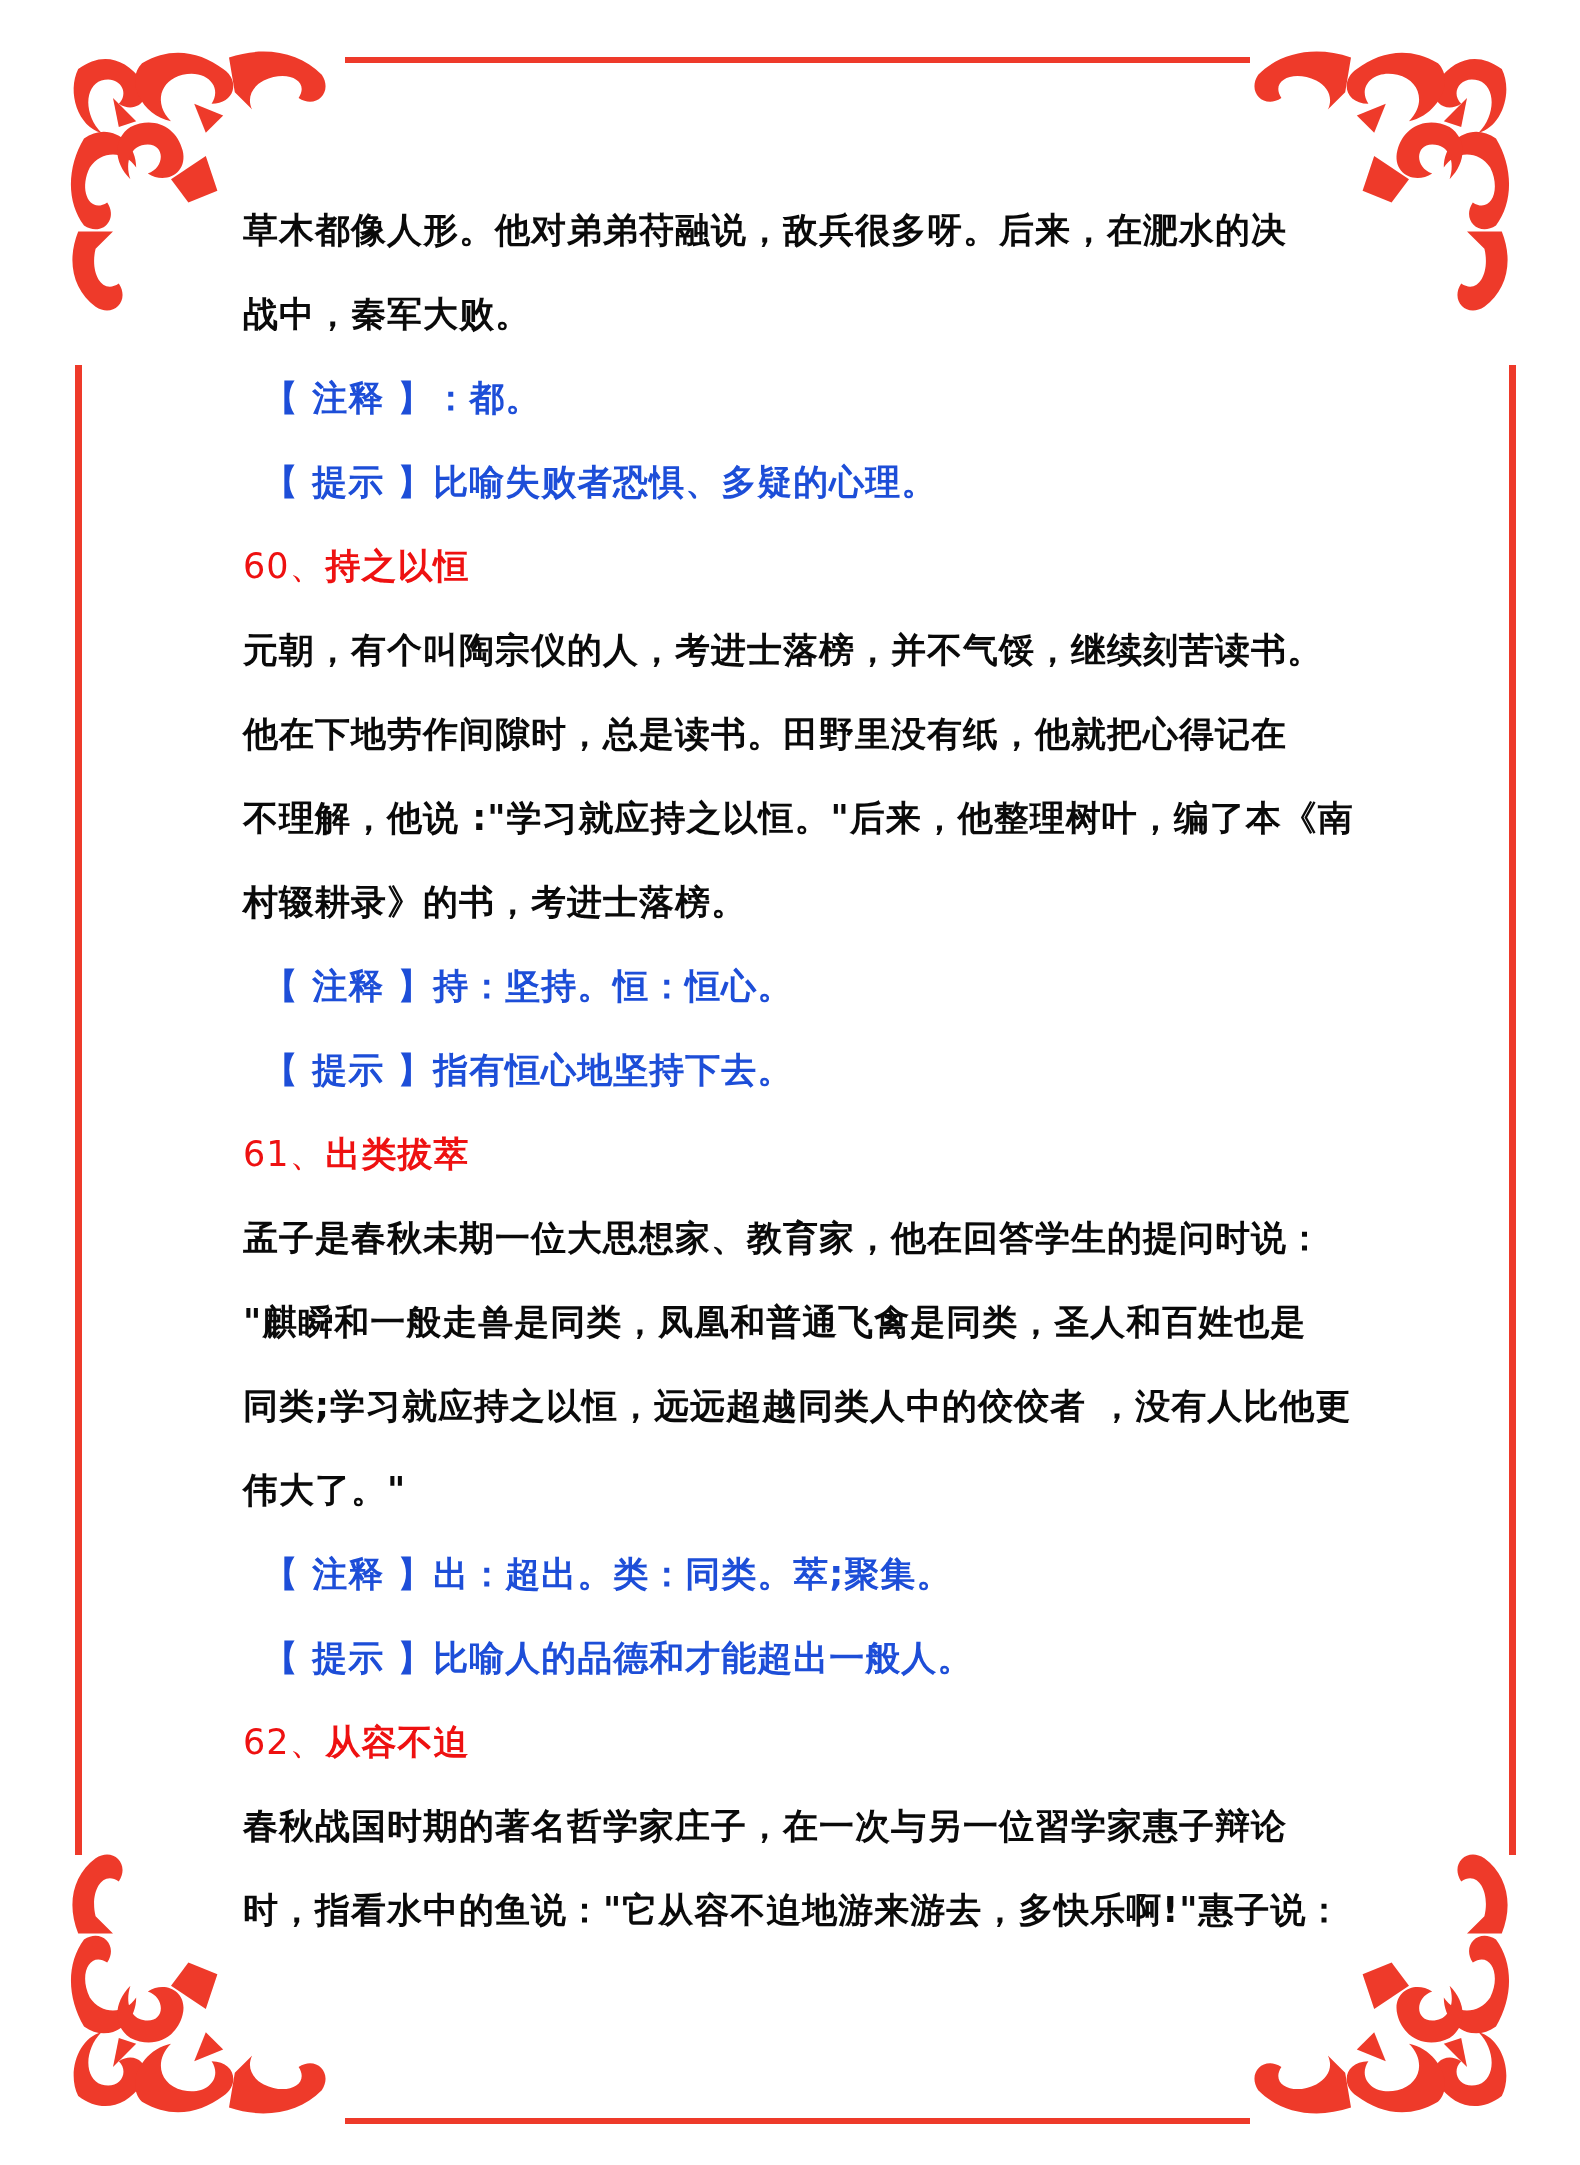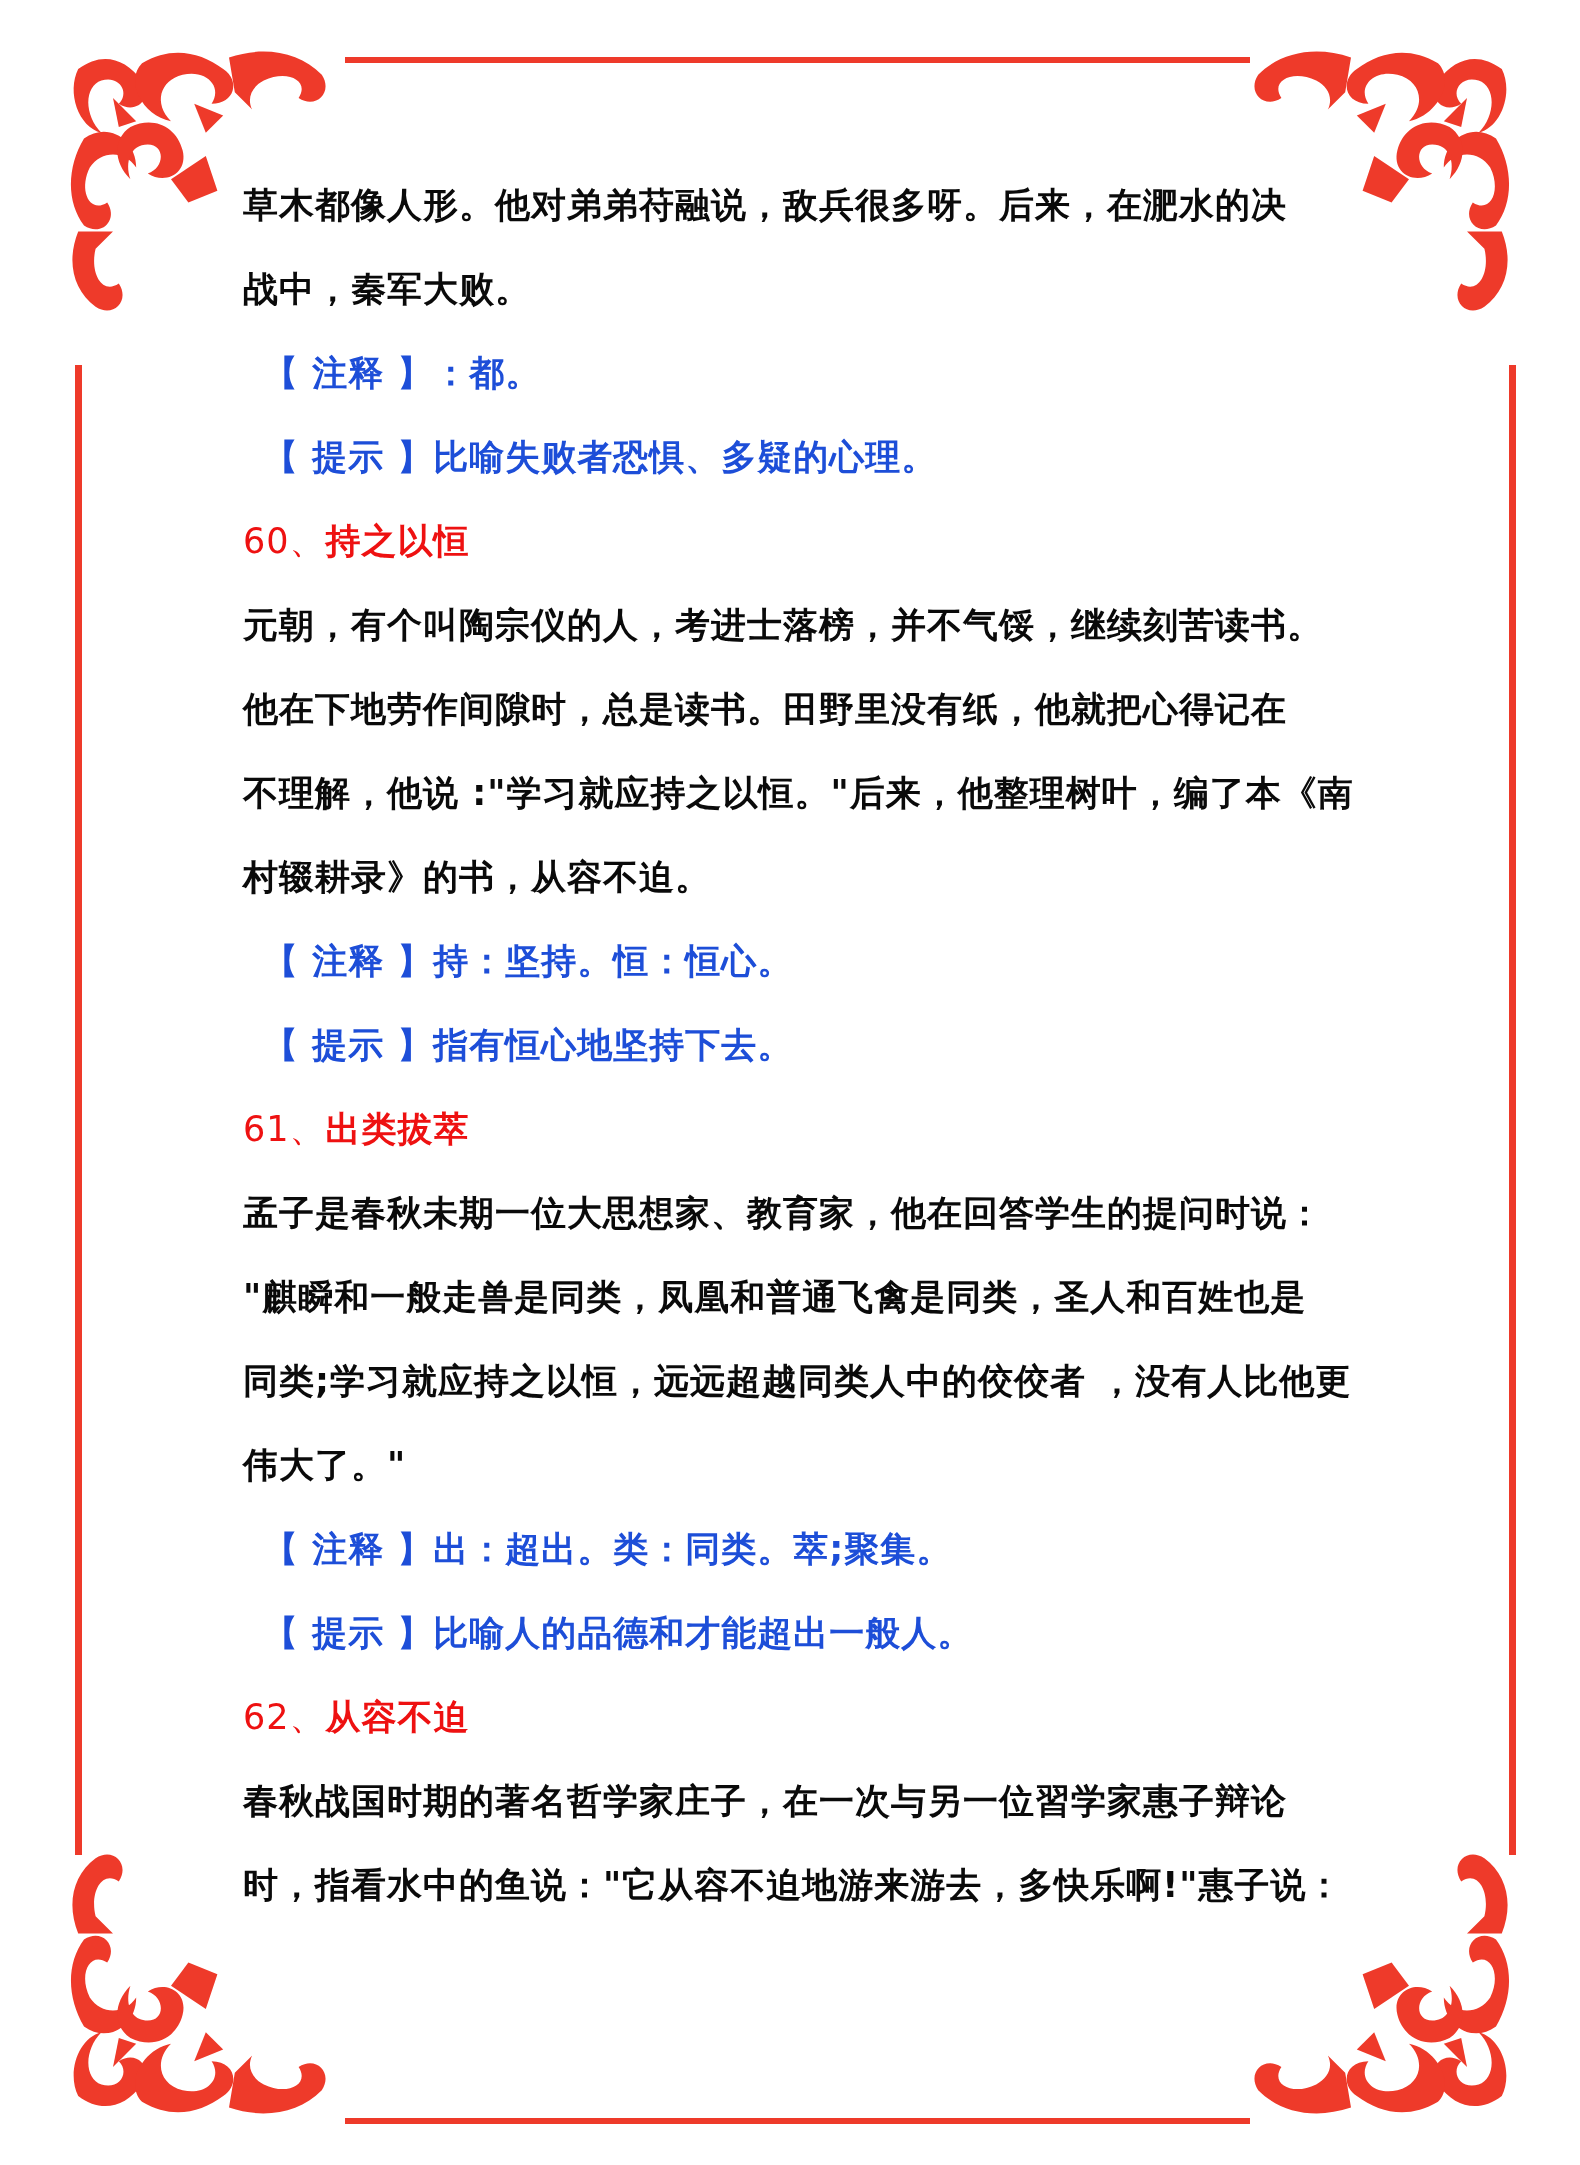--- a/index.html
+++ b/index.html
@@ -4,21 +4,21 @@
 <style>
   html, body { margin: 0; padding: 0; background: #ffffff; }
   body {
     width: 1580px; height: 2165px; position: relative; overflow: hidden;
     font-family: "DejaVu Sans", "Liberation Sans", sans-serif;
   }
   .hline { position: absolute; height: 6px; background: #ee3a2a; }
   .vline { position: absolute; width: 7px; background: #ee3a2a; }
   .corner { position: absolute; width: 290px; height: 290px; }
   .corner svg { width: 100%; height: 100%; display: block; }
-  .content { position: absolute; left: 243px; top: 163px; width: 1130px; }
+  .content { position: absolute; left: 243px; top: 188px; width: 1130px; }
   .line {
     height: 84px; line-height: 84px; white-space: nowrap;
     font-size: 35px; font-weight: bold; letter-spacing: 1px;
   }
   .body-text { color: #0a0a0a; }
   .note { color: #1d4ed8; margin-left: 20px; }
   .heading { color: #ee1111; }
   .heading .num { font-weight: normal; }
 </style>
 </head>
@@ -93,21 +93,21 @@
 <div class="content">
   <div class="line body-text">草木都像人形。他对弟弟苻融说，敌兵很多呀。后来，在淝水的决</div>
   <div class="line body-text">战中，秦军大败。</div>
   <div class="line note">【 注释 】：都。</div>
   <div class="line note">【 提示 】比喻失败者恐惧、多疑的心理。</div>
 
   <div class="line heading"><span class="num">60、</span><span>持之以恒</span></div>
   <div class="line body-text">元朝，有个叫陶宗仪的人，考进士落榜，并不气馁，继续刻苦读书。</div>
   <div class="line body-text">他在下地劳作间隙时，总是读书。田野里没有纸，他就把心得记在</div>
   <div class="line body-text">不理解，他说 :"学习就应持之以恒。"后来，他整理树叶，编了本《南</div>
-  <div class="line body-text">村辍耕录》的书，从容不迫。</div>
+  <div class="line body-text">村辍耕录》的书，考进士落榜。</div>
   <div class="line note">【 注释 】持：坚持。恒：恒心。</div>
   <div class="line note">【 提示 】指有恒心地坚持下去。</div>
 
   <div class="line heading"><span class="num">61、</span><span>出类拔萃</span></div>
   <div class="line body-text">孟子是春秋未期一位大思想家、教育家，他在回答学生的提问时说：</div>
   <div class="line body-text">"麒瞬和一般走兽是同类，凤凰和普通飞禽是同类，圣人和百姓也是</div>
   <div class="line body-text">同类;学习就应持之以恒，远远超越同类人中的佼佼者 ，没有人比他更</div>
   <div class="line body-text">伟大了。"</div>
   <div class="line note">【 注释 】出：超出。类：同类。萃;聚集。</div>
   <div class="line note">【 提示 】比喻人的品德和才能超出一般人。</div>

